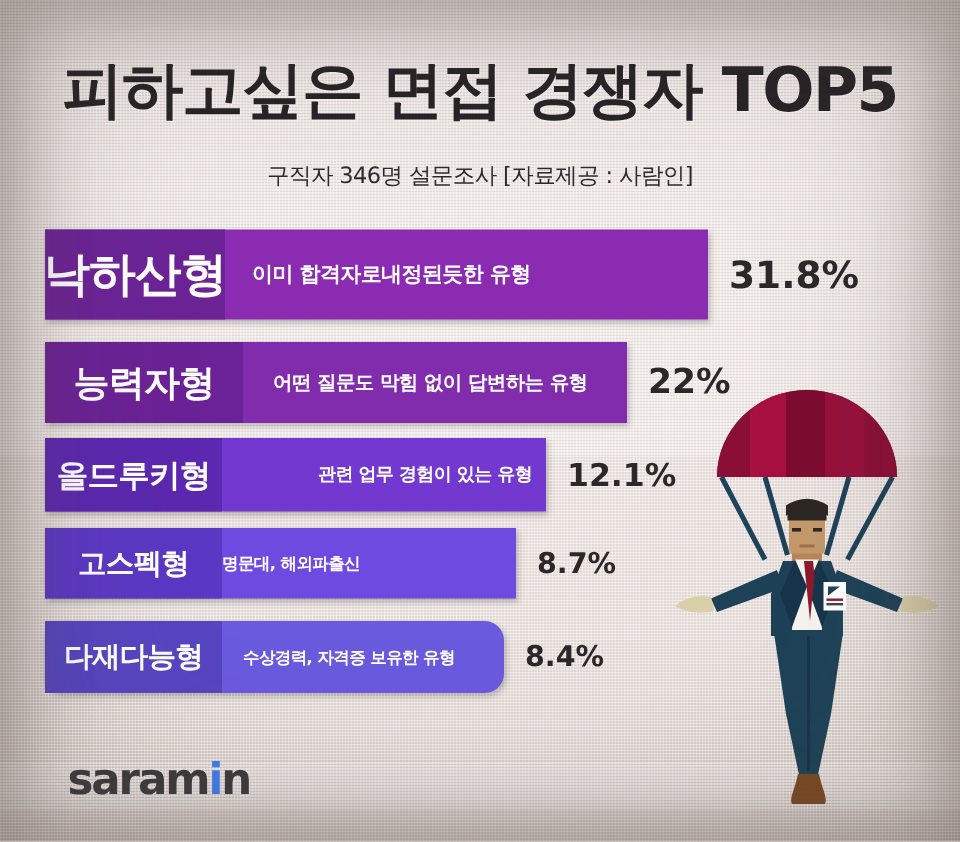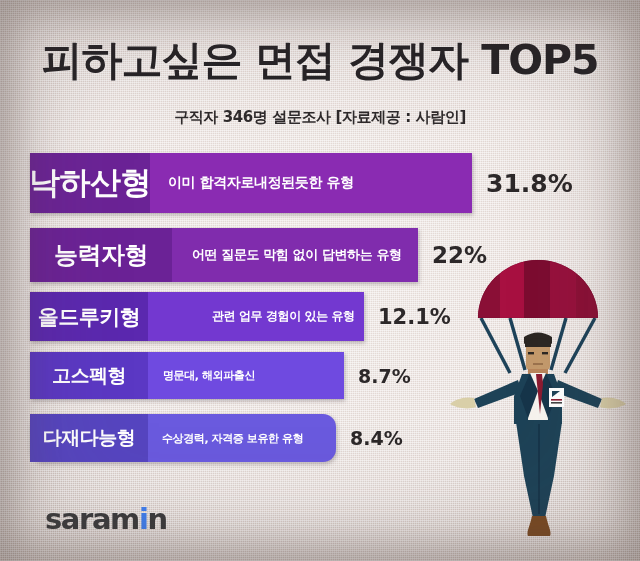--- a/index.html
+++ b/index.html
@@ -41,21 +41,21 @@
     text-shadow: 1px 1px 0 rgba(255,255,255,0.28);
     white-space: nowrap;
     z-index: 10;
   }
   #subtitle {
     position: absolute;
     left: 0; right: 0;
     top: 108px;
     text-align: center;
     font-size: 15px;
-    font-weight: 700;
+    font-weight: 400;
     letter-spacing: -0.4px;
     color: #2f2b2c;
     white-space: nowrap;
     z-index: 10;
   }
 
   
   #bars {
     position: absolute;
     left: 30px;
@@ -135,32 +135,32 @@
   <div id="title">피하고싶은 면접 경쟁자 TOP5</div>
   <div id="subtitle">구직자 346명 설문조사  [자료제공 : 사람인]</div>
 
   <div id="bars">
       <div class="bar-row" style="top: 1px; height: 60px; width: 442px; background: rgb(138, 43, 178);">
         <div class="bar-label" style="width: 120px; background: rgb(107, 35, 150); font-size: 31px;">낙하산형</div>
         <div class="bar-desc" style="font-size: 14px; padding-left: 18px;">이미 합격자로내정된듯한 유형</div>
       </div>
       <div class="bar-value" style="left: 456px; top: 1px; height: 60px; font-size: 25px;">31.8%</div>
       <div class="bar-row" style="top: 76px; height: 54px; width: 388px; background: rgb(128, 44, 173);">
-        <div class="bar-label" style="width: 142px; background: rgb(107, 34, 150); font-size: 24px;">능력자형</div>
+        <div class="bar-label" style="width: 132px; background: rgb(107, 34, 150); font-size: 24px;">능력자형</div>
         <div class="bar-desc" style="font-size: 13px; padding-left: 20px;">어떤 질문도 막힘 없이 답변하는 유형</div>
       </div>
       <div class="bar-value" style="left: 402px; top: 76px; height: 54px; font-size: 23px;">22%</div>
       <div class="bar-row" style="top: 140px; height: 49px; width: 334px; background: rgb(115, 56, 208); gap: 32px;">
         <div class="bar-label" style="width: 118px; background: rgb(91, 40, 175); font-size: 21px;">올드루키형</div>
         <div class="bar-desc" style="font-size: 12px; padding-left: 32px;">관련 업무 경험이 있는 유형</div>
       </div>
       <div class="bar-value" style="left: 348px; top: 140px; height: 49px; font-size: 21px;">12.1%</div>
       <div class="bar-row" style="top: 200px; height: 47px; width: 314px; background: rgb(111, 74, 224);">
         <div class="bar-label" style="width: 118px; background: rgb(91, 56, 196); font-size: 19px;">고스펙형</div>
-        <div class="bar-desc" style="font-size: 11px; padding-left: 15px;">명문대, 해외파출신</div>
+        <div class="bar-desc" style="font-size: 11px; ">명문대, 해외파출신</div>
       </div>
       <div class="bar-value" style="left: 328px; top: 200px; height: 47px; font-size: 19px;">8.7%</div>
       <div class="bar-row" style="top: 262px; height: 48px; width: 306px; background: rgb(106, 90, 222); border-radius: 13px;">
         <div class="bar-label" style="width: 118px; background: rgb(86, 69, 192); font-size: 19px;">다재다능형</div>
         <div class="bar-desc" style="font-size: 11px; padding-left: 14px;">수상경력, 자격증 보유한 유형</div>
       </div>
       <div class="bar-value" style="left: 320px; top: 262px; height: 48px; font-size: 19px;">8.4%</div>
     </div>
 
   <div id="illustration">

